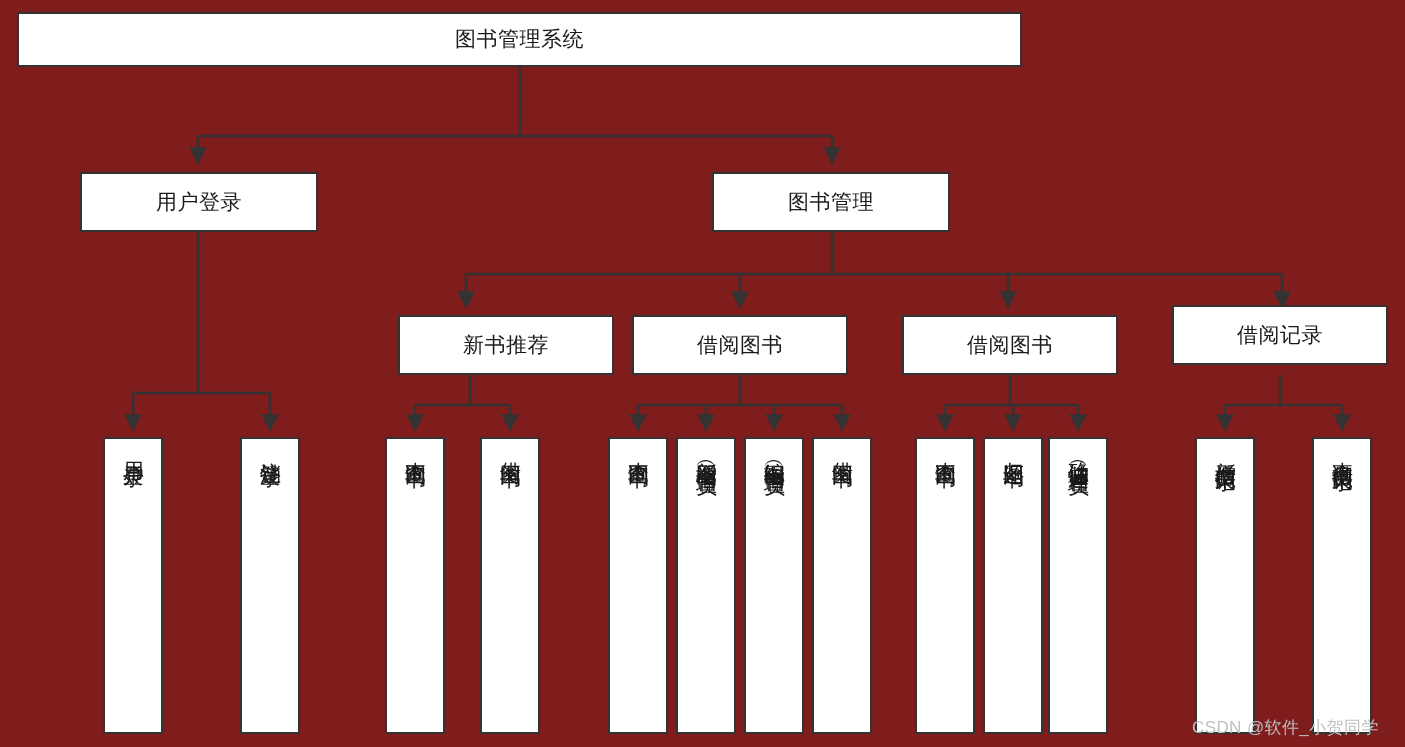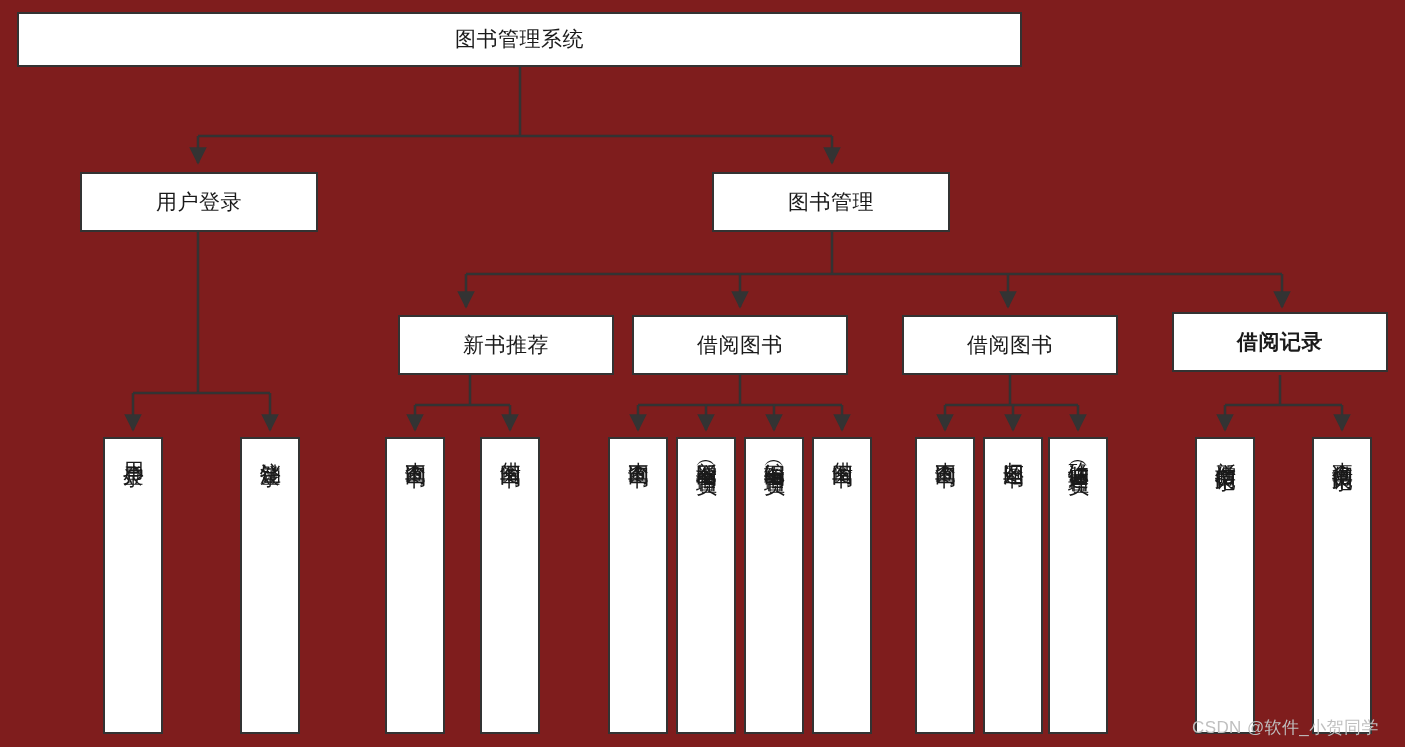--- a/index.html
+++ b/index.html
@@ -139,21 +139,21 @@
   </div>
 
   <div class="node horiz" style="left:632px; top:315px; width:216px; height:60px;">
     <span class="label">借阅图书</span>
   </div>
 
   <div class="node horiz" style="left:902px; top:315px; width:216px; height:60px;">
     <span class="label">借阅图书</span>
   </div>
 
-  <div class="node horiz" style="left:1172px; top:312px; width:216px; height:60px;font-weight:bold;">
+  <div class="node horiz" style="left:1172px; top:305px; width:216px; height:60px;">
     <span class="label">借阅记录</span>
   </div>
 
   <div class="node vert" style="left:103px; top:437px; width:60px; height:297px;">
     <span class="label">用户登录</span>
   </div>
 
   <div class="node vert" style="left:240px; top:437px; width:60px; height:297px;">
     <span class="label">注销登录</span>
   </div>

